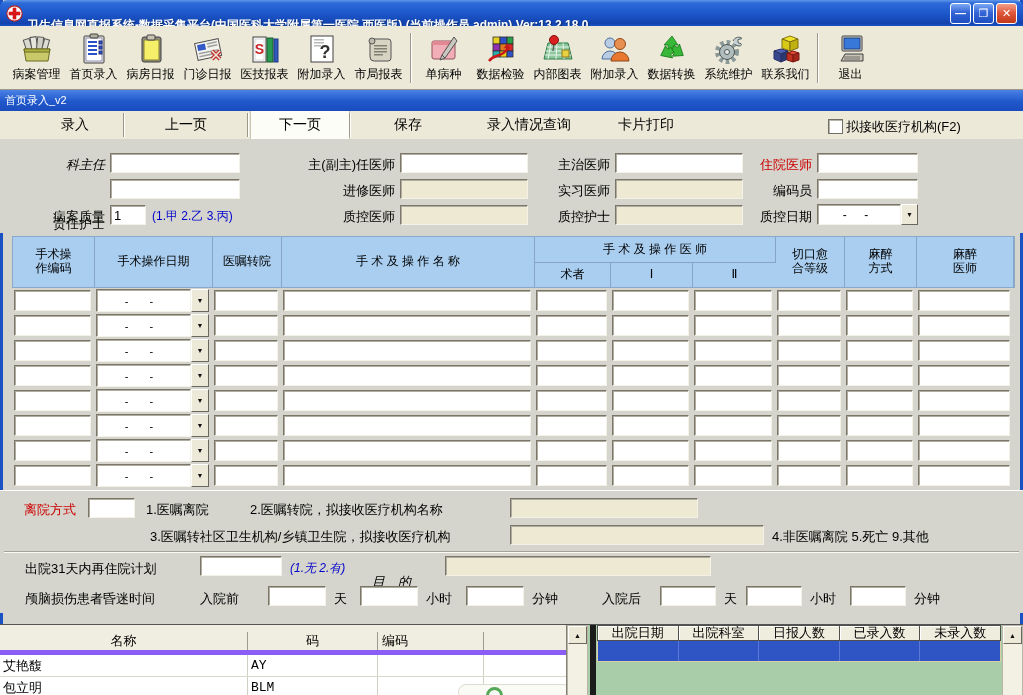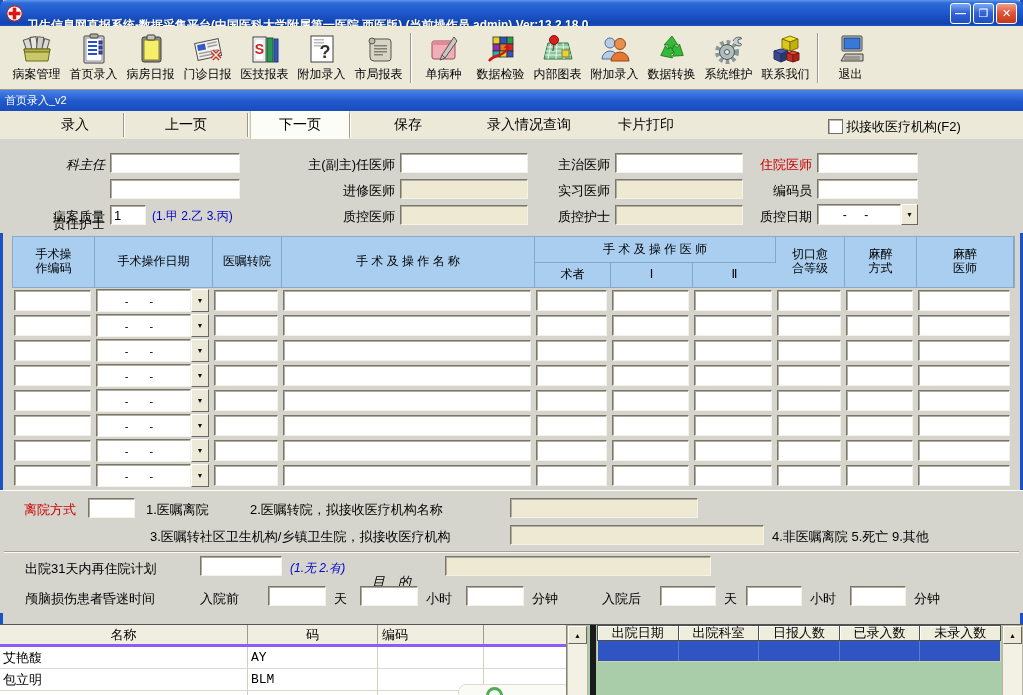--- a/index.html
+++ b/index.html
@@ -76,21 +76,21 @@
   .scombo .cbtn{width:16px;background:#ECE9D8;border:1px solid;border-color:#fff #6a675f #6a675f #fff;
     display:flex;align-items:center;justify-content:center;font-size:7px;color:#101010;}
   
   .discharge{position:absolute;left:0;top:490px;width:100%;height:122px;background:#D5D5CD;
     border-top:1px solid #fff;}
   .groove{position:absolute;left:4px;right:4px;height:0;border-top:1px solid #a5a199;border-bottom:1px solid #fbfbf4;}
   
   .bottom{position:absolute;left:0;top:624px;width:100%;height:71px;background:#A9CCA9;border-top:1px solid #555;}
   .ltable{position:absolute;left:0;top:0;width:566px;height:71px;background:#fff;overflow:hidden;
     border-right:1px solid #808074;}
-  .ltable .hrow{display:flex;height:22px;background:#F0EEE0;border-bottom:3px solid #8b5cf6;box-sizing:border-box;}
+  .ltable .hrow{display:flex;height:30px;background:#F0EEE0;border-bottom:5px solid #8b5cf6;box-sizing:border-box;align-items:flex-end;}
   .ltable .hcell{border-right:1px solid #9a9a8e;display:flex;align-items:center;justify-content:center;
     font-size:13px;box-sizing:border-box;}
   .ltable .drow{display:flex;height:22px;border-bottom:1px solid #d8d8cc;box-sizing:border-box;}
   .ltable .dcell{border-right:1px solid #d0d0c2;font-size:13px;display:flex;align-items:center;
     padding-left:3px;box-sizing:border-box;overflow:hidden;white-space:nowrap;}
   .sbar{position:absolute;top:0;width:21px;height:71px;background:#F3F1E4;border:1px solid #b8b4a6;box-sizing:border-box;}
   .sbtn{width:19px;height:18px;background:#ECE9D8;border:1px solid;border-color:#fff #6a675f #6a675f #fff;
     display:flex;align-items:center;justify-content:center;font-size:7px;color:#101010;box-sizing:border-box;}
   .vdivider{position:absolute;left:590px;top:0;width:6px;height:71px;background:#1b1b1b;}
   .rtable{position:absolute;left:597px;top:0;width:404px;height:71px;}

